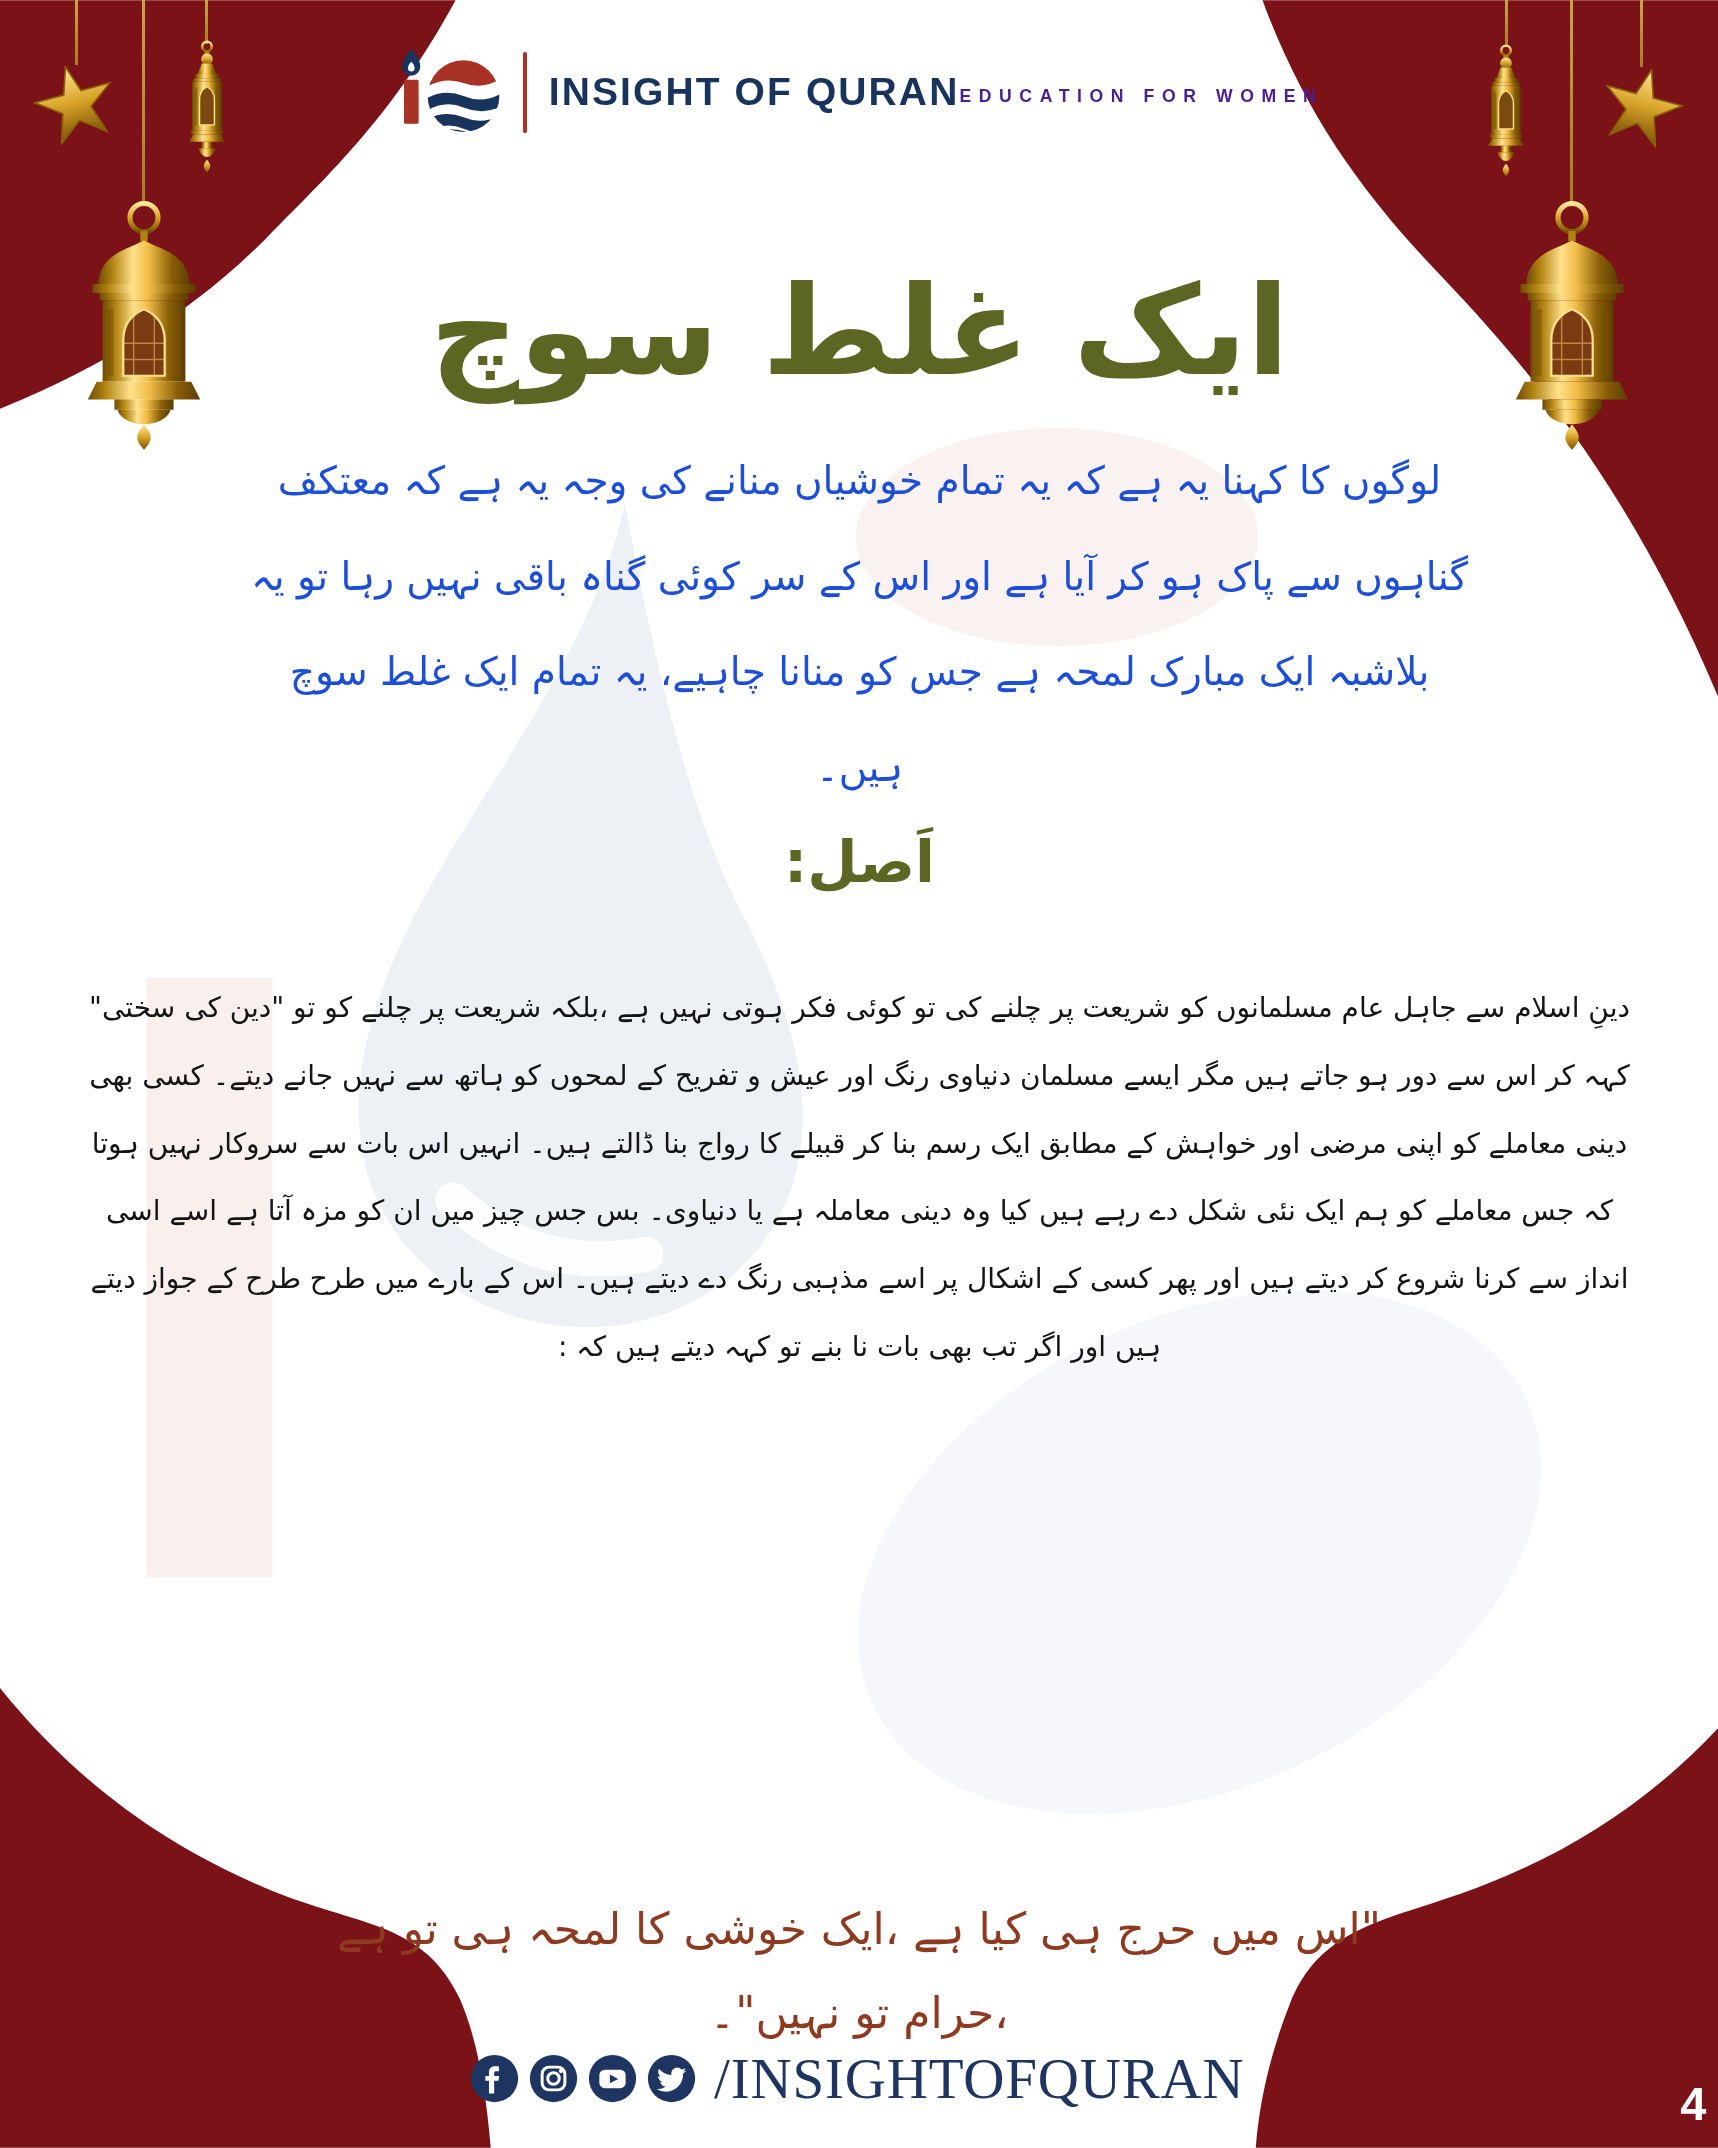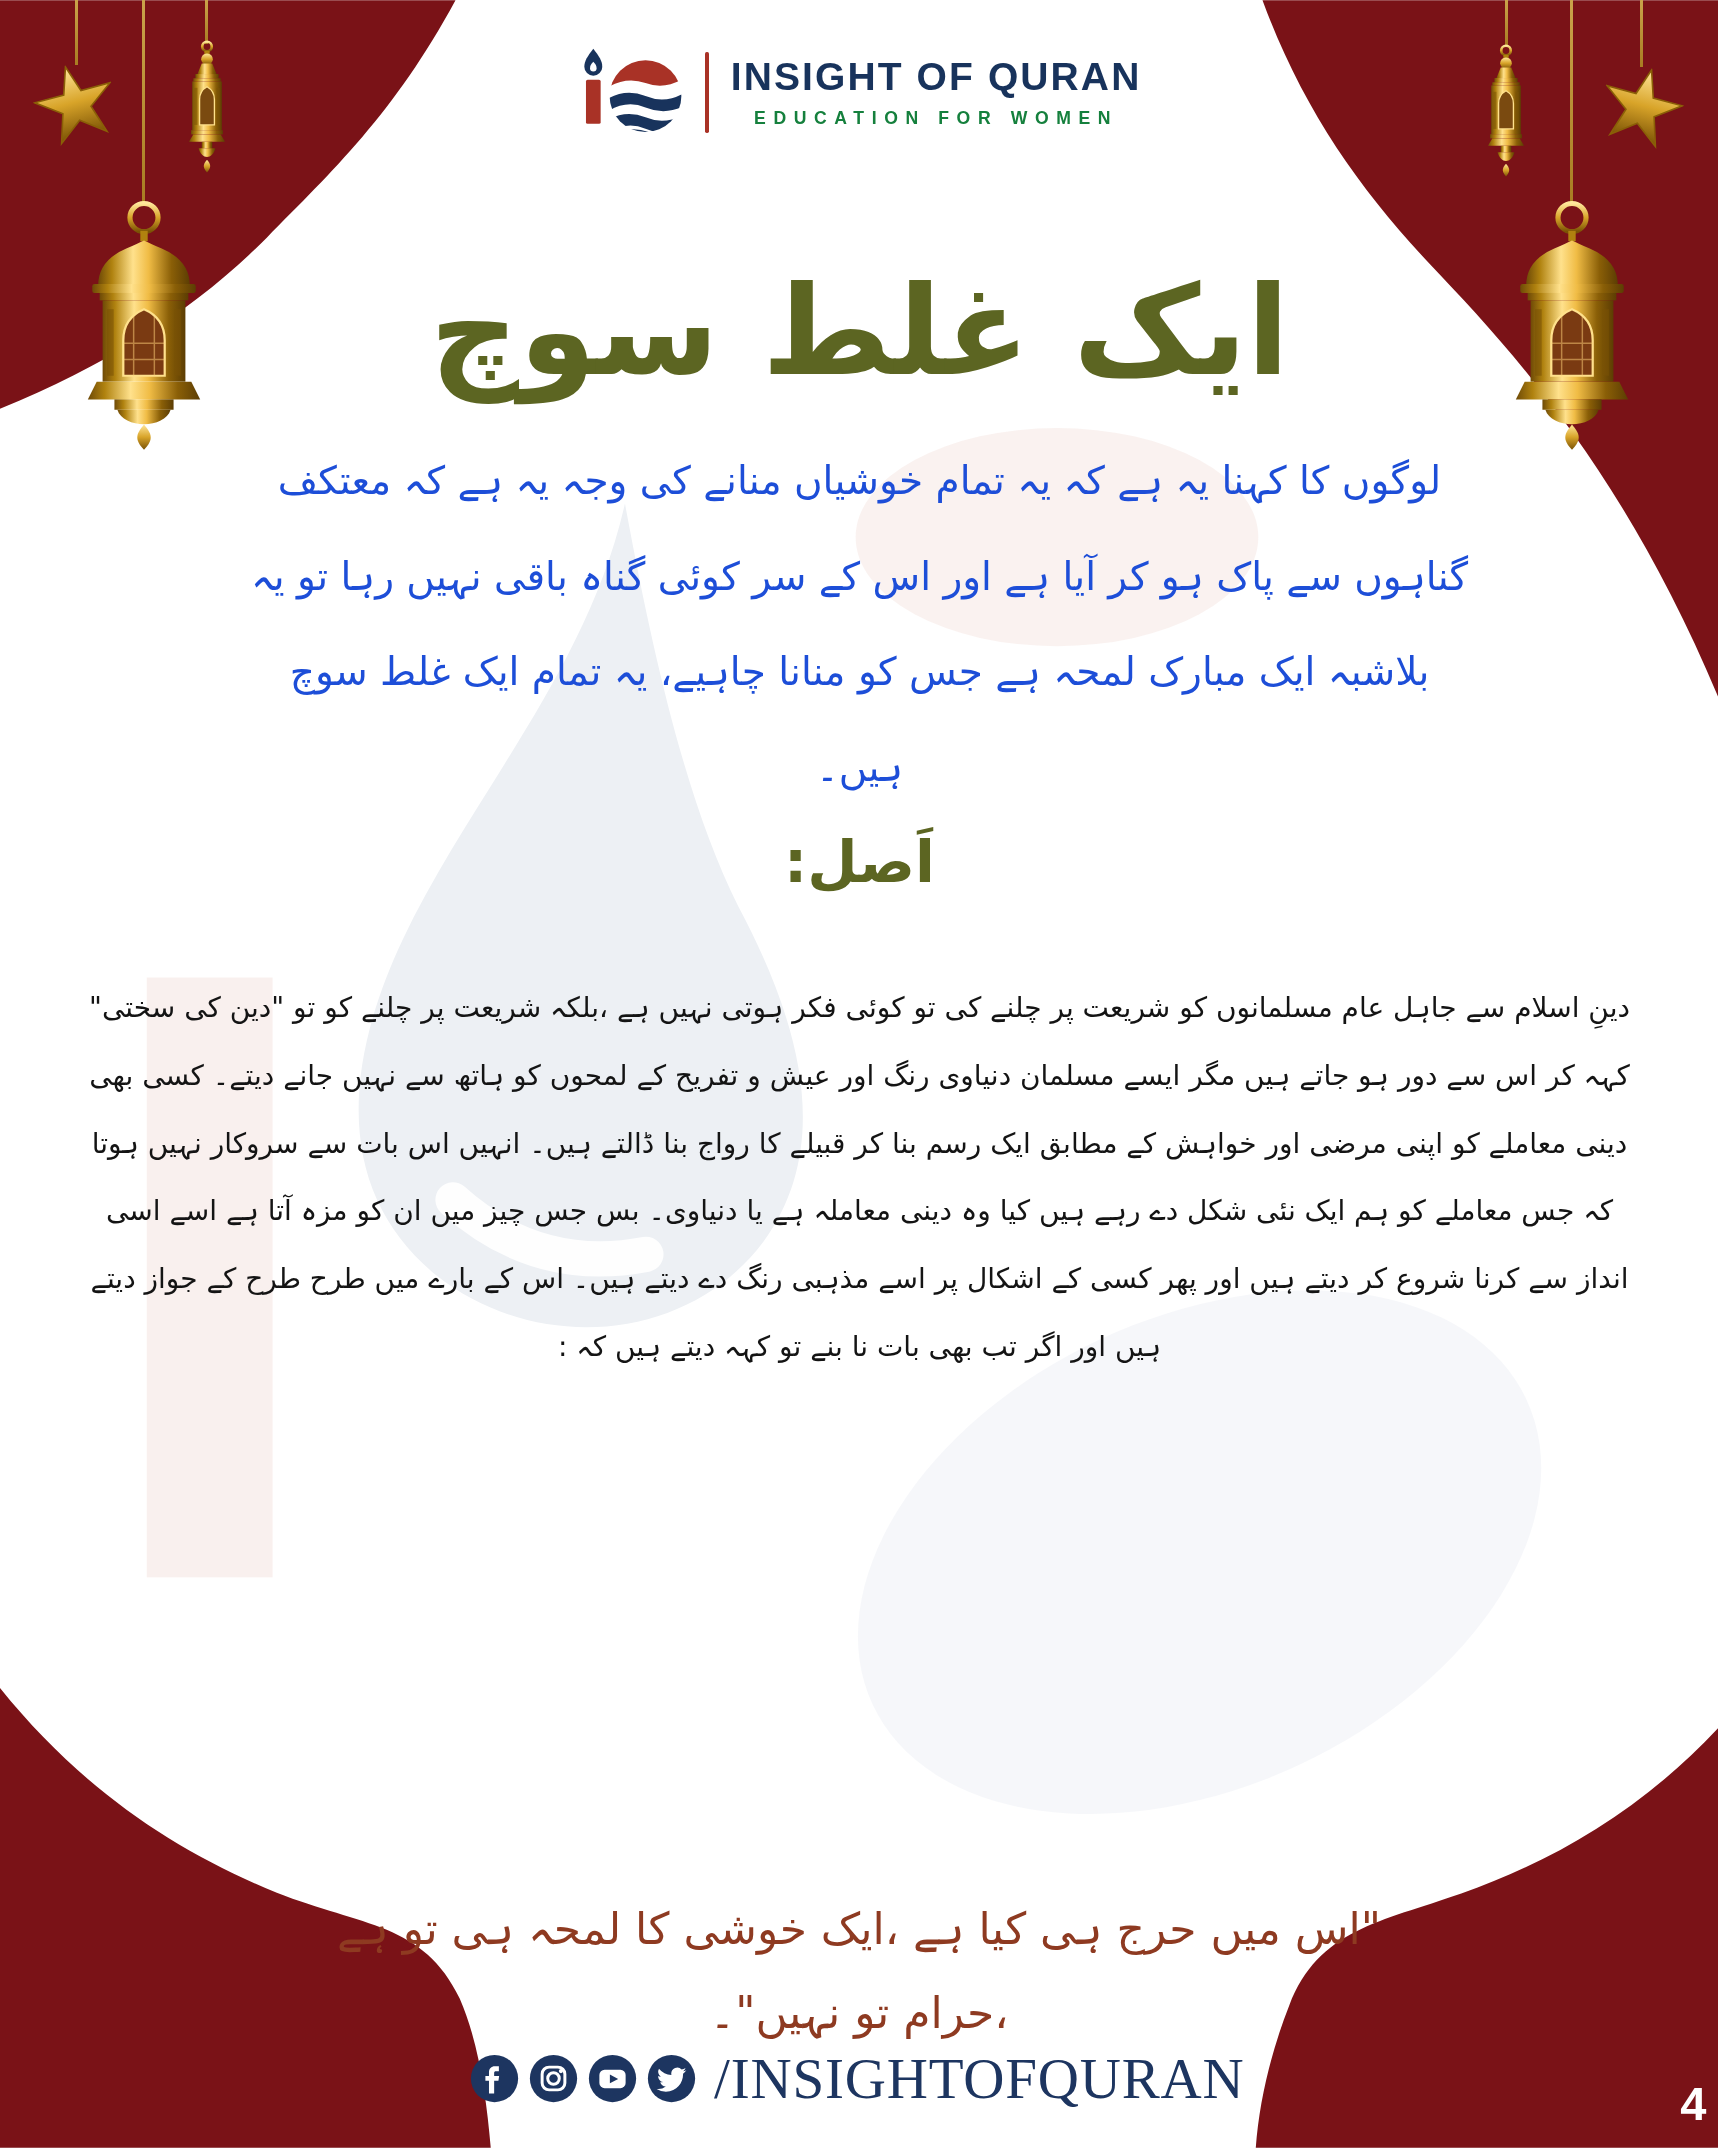--- a/index.html
+++ b/index.html
@@ -10,23 +10,23 @@
   .corners{z-index:2;}
   .deco{position:absolute;z-index:3;}
   .content{position:absolute;z-index:4;}
 
   
   .string{position:absolute;z-index:3;width:3.4px;background:linear-gradient(180deg,#caa24a,#a87c22);}
 
   
   .logo-row{left:0;top:39px;width:1718px;display:flex;justify-content:center;align-items:center;gap:22px;}
   .logo-divider{width:4.2px;height:81px;background:#a93226;border-radius:1.7px;}
-  .wordmark{display:flex;flex-direction:column;align-items:center;}
+  .wordmark{display:flex;flex-direction:row;align-items:center;}
   .wordmark .t1{font-size:39px;font-weight:bold;letter-spacing:2.1px;color:#18335c;}
-  .wordmark .t2{margin-top:8.4px;font-size:17.6px;font-weight:bold;letter-spacing:7.6px;color:#15803d;}
+  .wordmark .t2{margin-top:8.4px;font-size:17.6px;font-weight:bold;letter-spacing:7.6px;color:#4c1d95;}
 
   
   .urdu{direction:rtl;font-family:"DejaVu Sans",sans-serif;text-align:center;}
   .main-title{left:188px;top:143px;width:1343px;font-size:124px;font-weight:bold;color:#5c6522;line-height:1.7;}
   .intro{left:247px;top:394px;width:1225px;font-size:39px;color:#1d4ed8;line-height:2.45;}
   .asal{left:608px;top:762px;width:503px;font-size:58px;font-weight:bold;color:#5c6522;line-height:1.8;}
   .bodytext{left:79px;top:946px;width:1561px;font-size:28px;color:#141414;line-height:2.42;}
   .quote{left:322px;top:1843px;width:1074px;font-size:44px;color:#8e3a21;line-height:1.9;}
 
   

